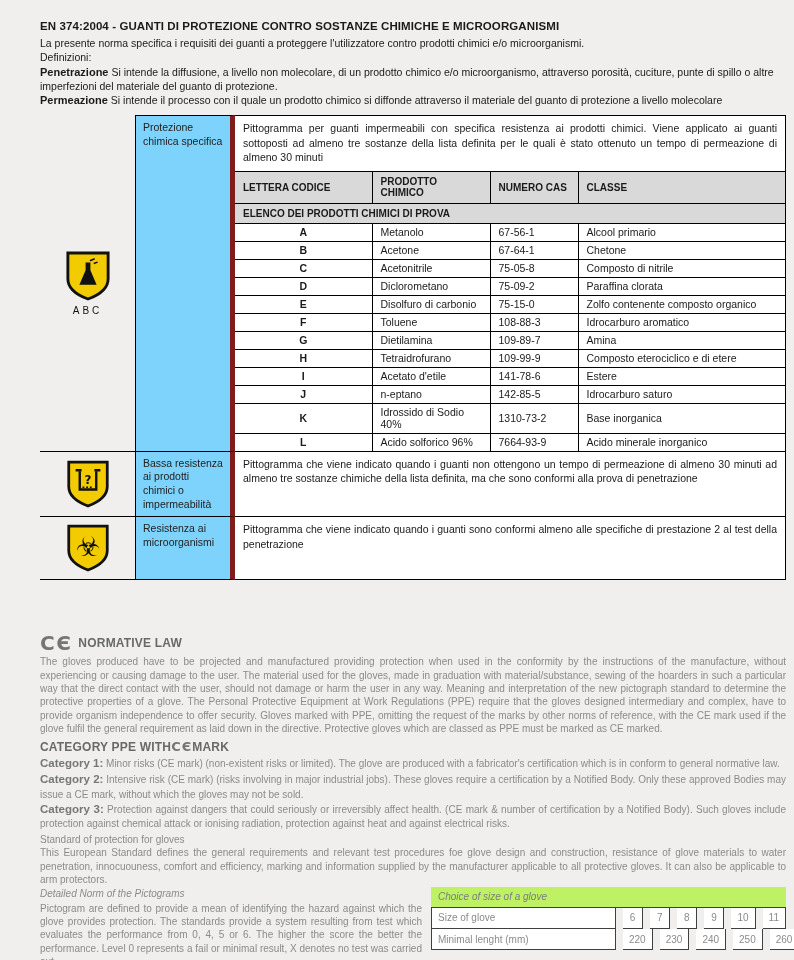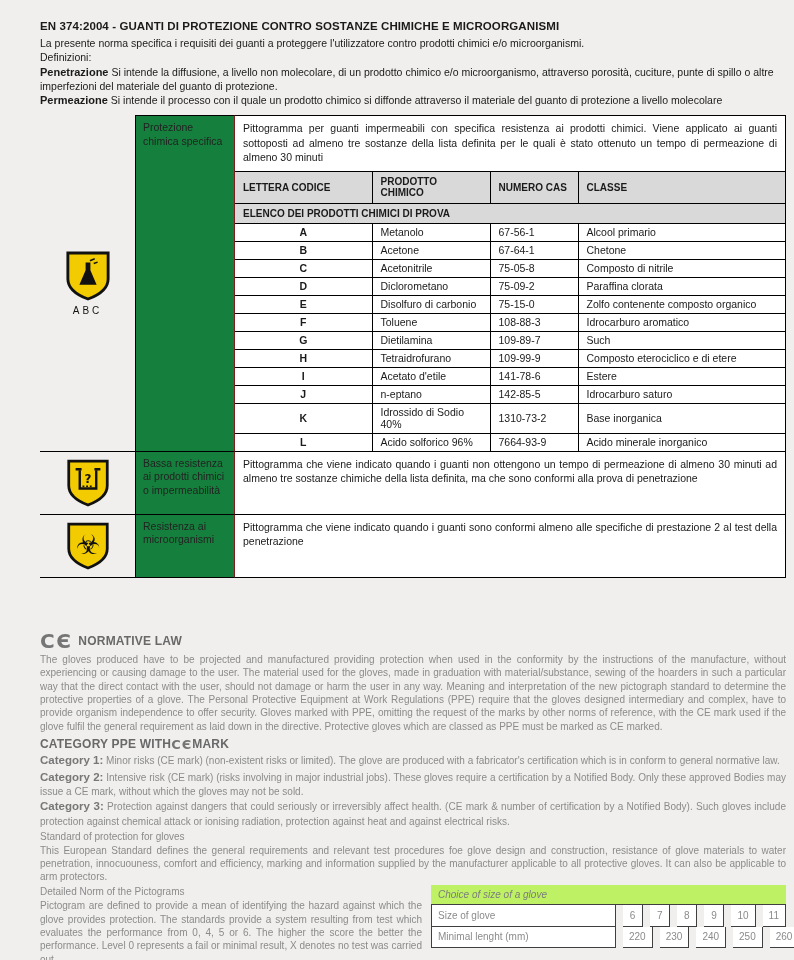--- a/index.html
+++ b/index.html
@@ -14,21 +14,21 @@
 
   
   .doc-title { font-size:11.5px; font-weight:bold; letter-spacing:.1px; margin-bottom:5px; }
   .intro-block p { font-size:10.5px; line-height:1.32; }
   .lead { font-weight:bold; font-size:11px; }
 
   
   .ptable { display:grid; grid-template-columns:95px 100px 1fr; width:746px; margin-top:7px; }
   .pcell { font-size:10.5px; }
   .cell-picto { border-bottom:1px solid #000; display:flex; flex-direction:column; align-items:center; justify-content:center; padding:6px 0; }
-  .cell-label { background:#15803d; border-left:1px solid #000; border-right:1px solid #7f1d1d; border-bottom:1px solid #000; padding:5px 7px; line-height:1.3; color:#222; }
+  .cell-label { background:#7dd3fc; border-left:1px solid #000; border-right:5px solid #7f1d1d; border-bottom:1px solid #000; padding:5px 7px; line-height:1.3; color:#222; }
   .cell-desc  { background:#fff; border-right:1px solid #000; border-bottom:1px solid #000; }
   .row-top { border-top:1px solid #000; }
   .desc-par { padding:5px 8px 6px 8px; text-align:justify; line-height:1.38; }
   .cell-desc-pad { padding:5px 8px; text-align:justify; line-height:1.38; }
   .row-min { min-height:50px; }
 
   
   table.chem { width:100%; border-collapse:collapse; font-size:10.5px; }
   table.chem td, table.chem th { border:1px solid #000; }
   table.chem td { background:#fff; padding:2.5px 8px; }
@@ -51,21 +51,21 @@
   .h-grey { font-size:12px; font-weight:bold; color:#696969; letter-spacing:.2px; }
   .cat-heading { display:flex; align-items:center; margin-top:3px; }
   .ce-logo-sm { font-size:13px; font-weight:bold; color:#757575; letter-spacing:1px; line-height:1; font-family:"DejaVu Sans", sans-serif; }
   .cat-par { text-align:justify; margin-top:1px; }
   .cat-lead { font-weight:bold; font-size:11.5px; color:#777; }
   .note-line { margin-top:2px; }
   .en420-h { margin-top:4px; }
 
   .bottom-cols { display:flex; gap:9px; margin-top:1px; }
   .bottom-left { width:382px; }
-  .italic-line { margin-bottom:1px; }
+  .italic-line { font-style:italic; margin-bottom:1px; }
   .bottom-right { width:355px; }
 
   
   .size-caption { background:#bef264; color:#7c7c7c; font-style:italic; padding:3px 7px; }
   .size-grid { border:1px solid #3f3f3f; border-bottom:none; }
   .srow { display:grid; grid-template-columns:184px repeat(6,1fr);gap:7px; }
   .srow > div { border-bottom:1px solid #3f3f3f; border-right:1px solid #3f3f3f; background:#fff; padding:3.5px 6px; color:#8b8b8b; }
   .srow > div:last-child { border-right:none; }
   .srow .num { text-align:center; }
 </style>
@@ -155,21 +155,21 @@
               <td class="code">F</td>
               <td>Toluene</td>
               <td>108-88-3</td>
               <td>Idrocarburo aromatico</td>
             </tr>
 
             <tr>
               <td class="code">G</td>
               <td>Dietilamina</td>
               <td>109-89-7</td>
-              <td>Such</td>
+              <td>Amina</td>
             </tr>
 
             <tr>
               <td class="code">H</td>
               <td>Tetraidrofurano</td>
               <td>109-99-9</td>
               <td>Composto eterociclico e di etere</td>
             </tr>
 
             <tr>

